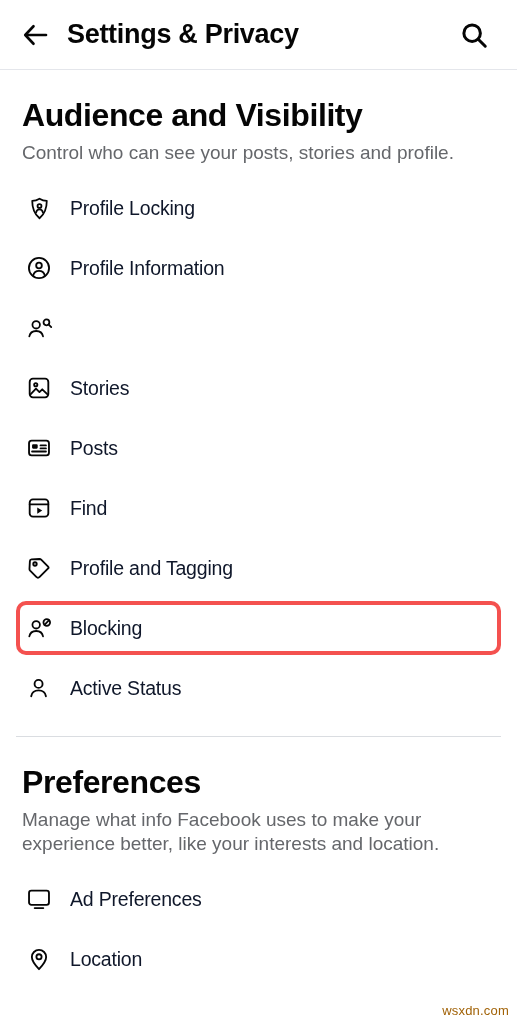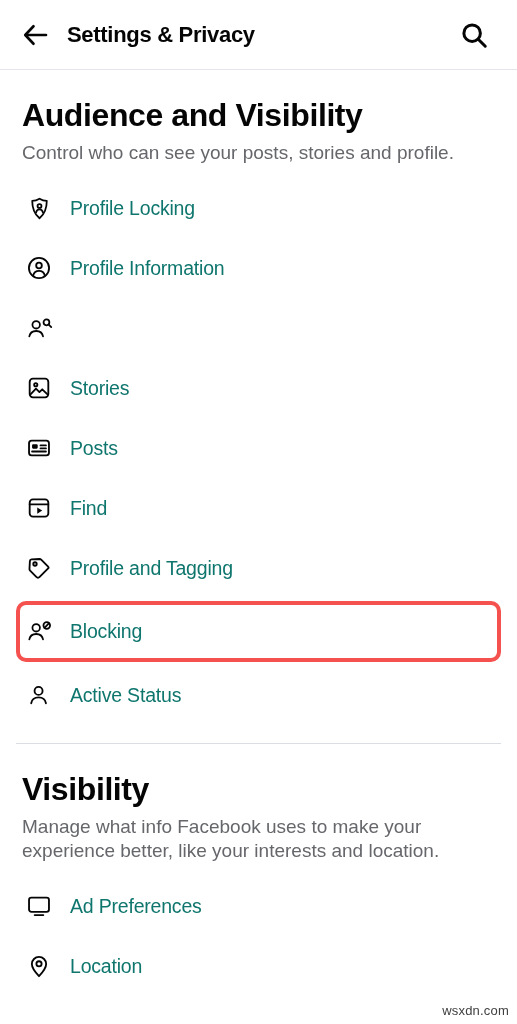--- a/index.html
+++ b/index.html
@@ -28,21 +28,21 @@
   .back-btn {
     width: 44px;
     height: 44px;
     display: flex;
     align-items: center;
     justify-content: center;
     flex: 0 0 auto;
   }
   .header-title {
     flex: 1 1 auto;
-    font-size: 22px;
+    font-size: 27px;
     font-weight: bold;
     color: #050505;
     letter-spacing: -0.3px;
     padding-left: 9px;
   }
   .search-btn {
     width: 42px;
     height: 42px;
     display: flex;
     align-items: center;
@@ -79,48 +79,48 @@
     width: 34px;
     height: 34px;
     flex: 0 0 auto;
     display: flex;
     align-items: center;
     justify-content: center;
     color: #050505;
   }
   .row-label {
     font-size: 19.5px;
-    color: #0f766e;
+    color: #0f172a;
     padding-left: 14px;
     letter-spacing: -0.2px;
     white-space: nowrap;
   }
 
   .row.highlight {
     border: 4px solid #f4514f;
     border-radius: 10px;
-    height: 61px;
+    height: 54px;
     margin: 3px 0;
     padding-left: 2px;
   }
   .row.highlight .row-label { padding-left: 14px; }
 
   .divider {
     height: 1px;
     background: #dadde1;
     margin: 18px 16px 0 16px;
   }
 
   
   .watermark {
     position: absolute;
     right: 8px;
     bottom: 6px;
     font-size: 13px;
-    color: #404040;
+    color: #a16207;
     letter-spacing: 0.2px;
   }
   svg { display: block; }
 </style>
 </head>
 <body>
 
 <div class="screen">
 
   <div class="header">
@@ -245,21 +245,21 @@
         </span>
         <span class="row-label">Active Status</span>
       </div>
 
     </div>
   </div>
 
   <div class="divider"></div>
 
   <div class="section">
-    <div class="section-title">Visibility</div>
+    <div class="section-title">Preferences</div>
     <div class="section-desc">Manage what info Facebook uses to make your experience better, like your interests and location.</div>
 
     <div class="list">
 
       <div class="row">
         <span class="row-icon">
           <svg width="26" height="26" viewBox="0 0 24 24" fill="none" stroke="#050505" stroke-width="1.7" stroke-linecap="round" stroke-linejoin="round">
             <rect x="2.8" y="4.2" width="18.4" height="13.2" rx="2.2"></rect>
             <line x1="8" y1="20.4" x2="16" y2="20.4"></line>
           </svg>

